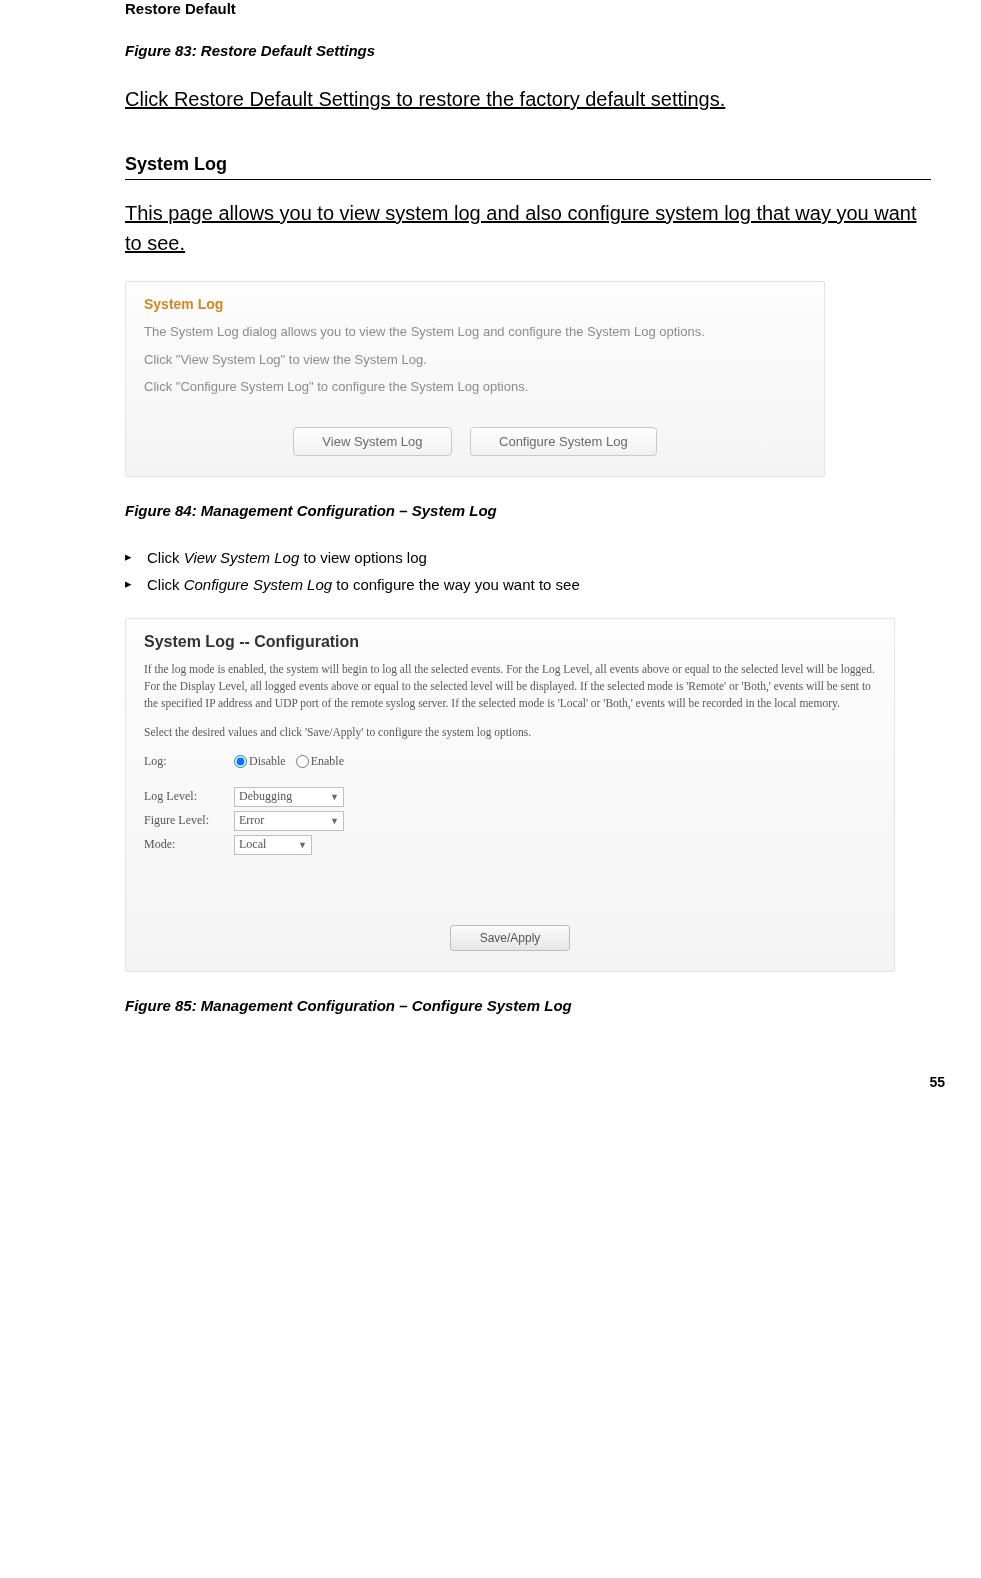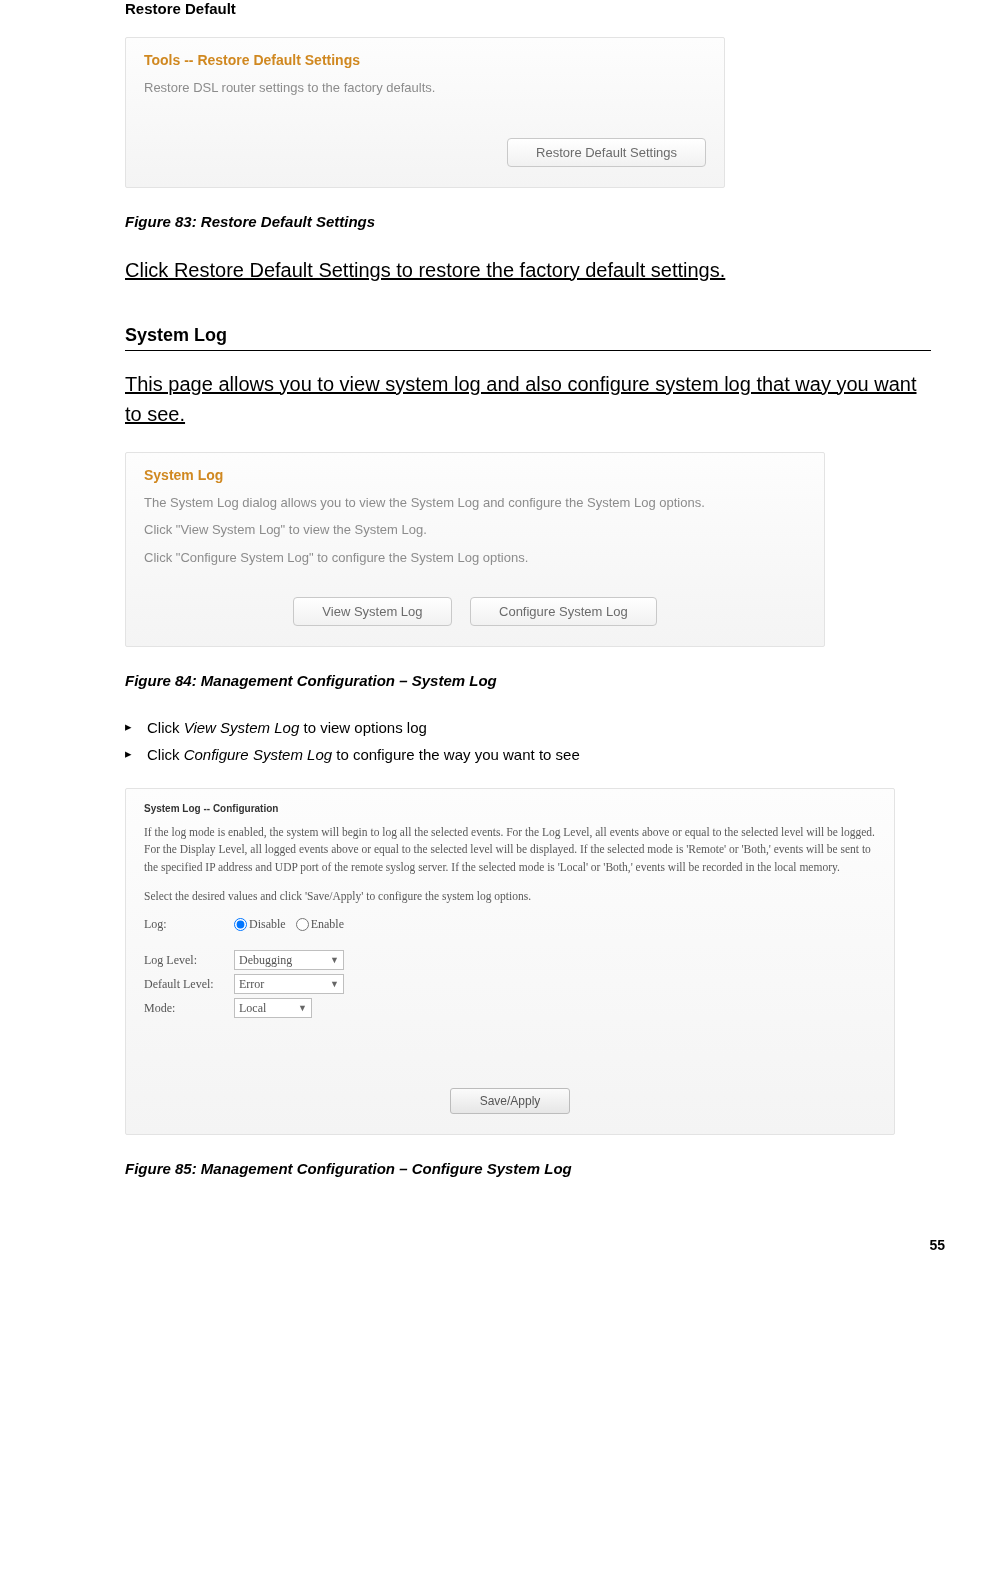--- a/index.html
+++ b/index.html
@@ -63,21 +63,21 @@
   }
   .btn-row-right { text-align: right; margin-top: 40px; }
   .btn-row-center { text-align: center; margin-top: 30px; }
   .btn + .btn { margin-left: 14px; }
 
   
   .panel2 {
     width: 770px;
     font-family: Georgia, 'Times New Roman', serif;
   }
-  .panel2 .panel-title { color: #333; font-family: Arial; font-size: 10px; }
+  .panel2 .panel-title { color: #333; font-family: Arial; font-size: 16px; }
   .panel2 .para { color: #595959; font-size: 11.5px; line-height: 1.5; margin-bottom: 12px; }
   .form-row { display: flex; align-items: center; font-size: 12px; color: #555; margin: 4px 0; }
   .form-row .lbl { width: 90px; }
   .form-row .rad { display: flex; align-items: center; }
   .form-row .rad input { margin: 0 2px 0 0; }
   .sel {
     border: 1px solid #bfbfbf;
     background: #fff;
     font-size: 12px;
     height: 20px;
@@ -110,27 +110,20 @@
 </style>
 </head>
 <body>
 
 <div class="page">
 
   <div class="content">
 
     <div class="h-bold">Restore Default</div>
 
-    <div class="panel">
-      <div class="panel-title">Tools -- Restore Default Settings</div>
-      <div class="panel-desc">Restore DSL router settings to the factory defaults.</div>
-      <div class="btn-row-right">
-        <span class="btn">Restore Default Settings</span>
-      </div>
-    </div>
 
     <div class="fig-caption">Figure 83: Restore Default Settings</div>
 
     <div class="body-text">Click Restore Default Settings to restore the factory default settings.</div>
 
     <div class="section-title">System Log</div>
 
     <div class="body-text" style="margin-top:14px;">This page allows you to view system log and also configure system log that way you want to see.</div>
 
     <div class="panel" style="width:700px;">
@@ -177,21 +170,21 @@
       <div style="height:10px;"></div>
 
       <div class="form-row">
         <span class="lbl">Log Level:</span>
         <span class="sel" style="width:110px;">
           <span>Debugging</span>
           <span class="arr">▼</span>
         </span>
       </div>
       <div class="form-row">
-        <span class="lbl">Default Level:</span>
+        <span class="lbl">Figure Level:</span>
         <span class="sel" style="width:110px;">
           <span>Error</span>
           <span class="arr">▼</span>
         </span>
       </div>
       <div class="form-row">
         <span class="lbl">Mode:</span>
         <span class="sel" style="width:78px;">
           <span>Local</span>
           <span class="arr">▼</span>

